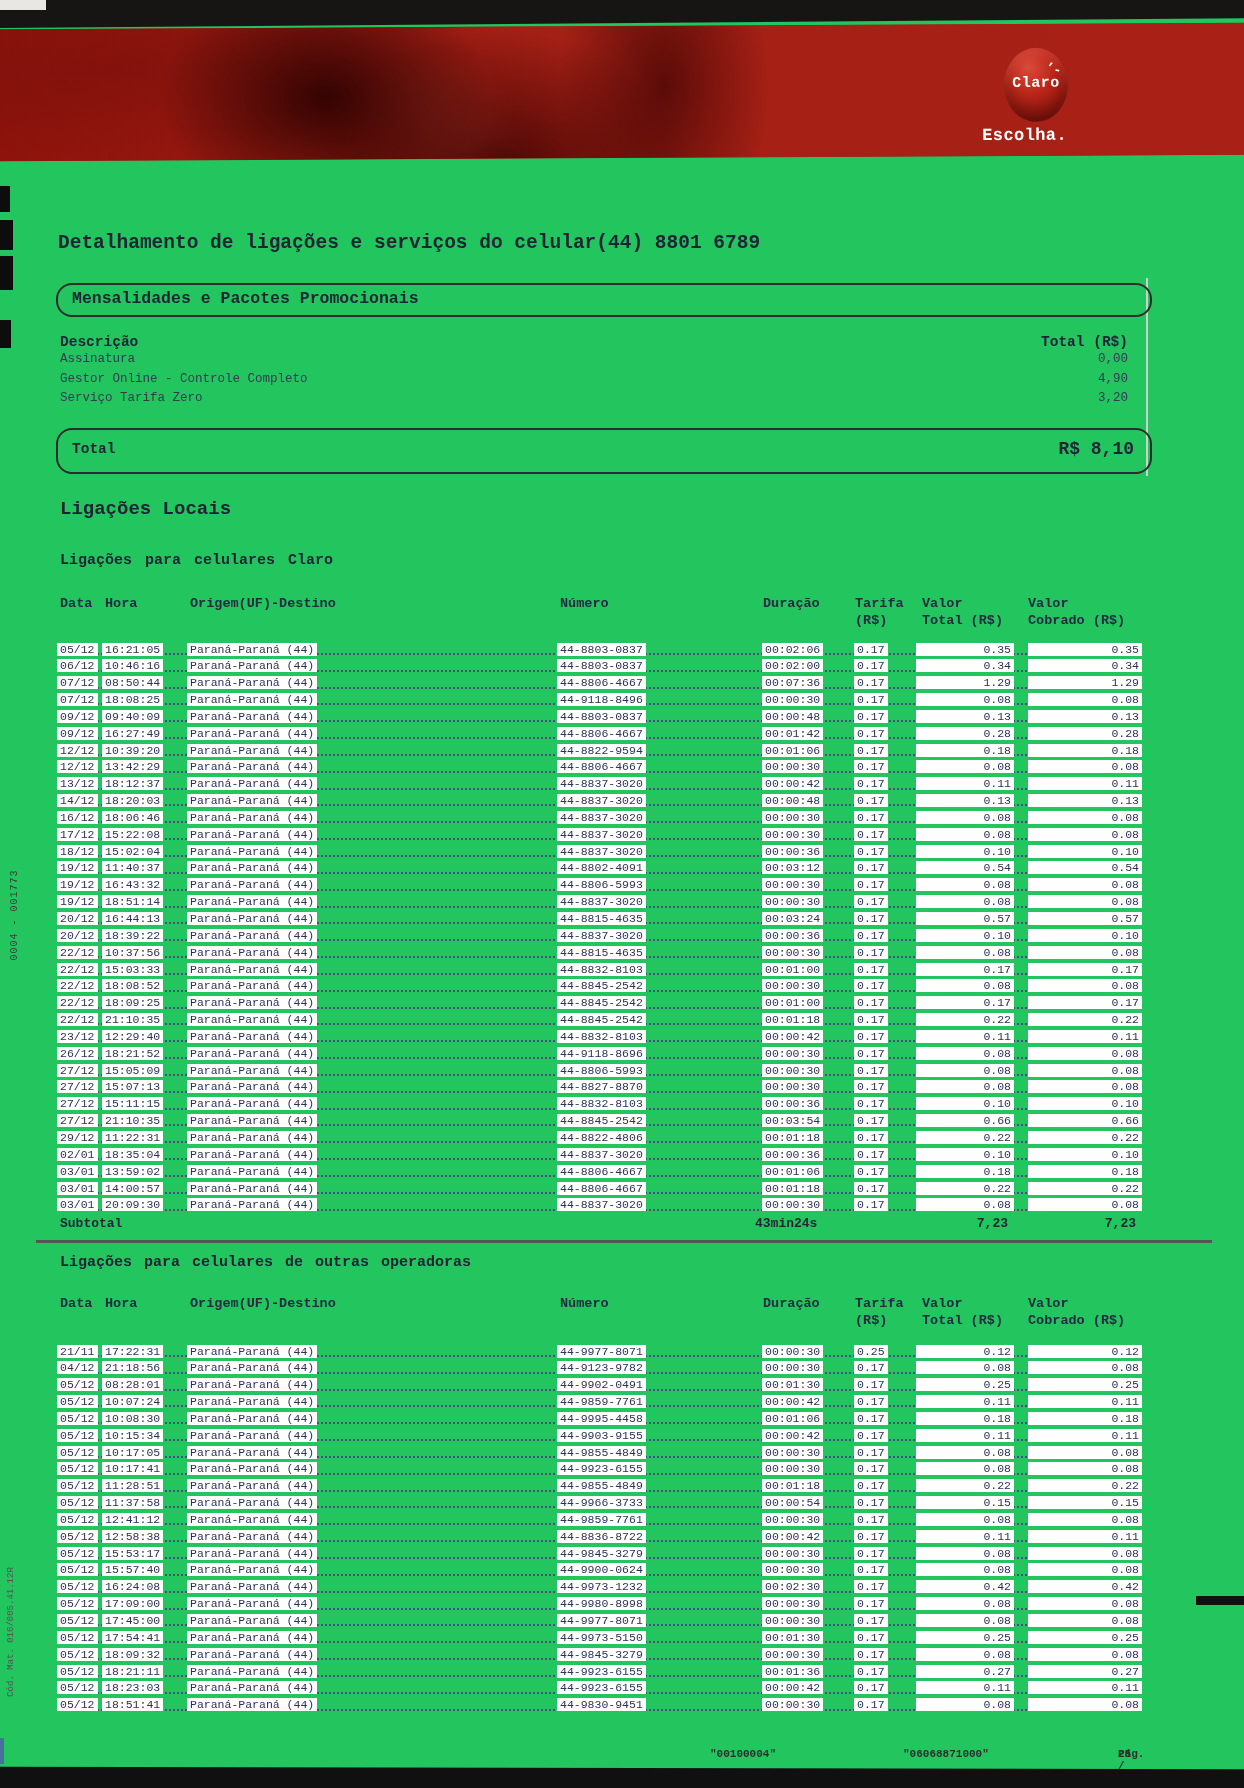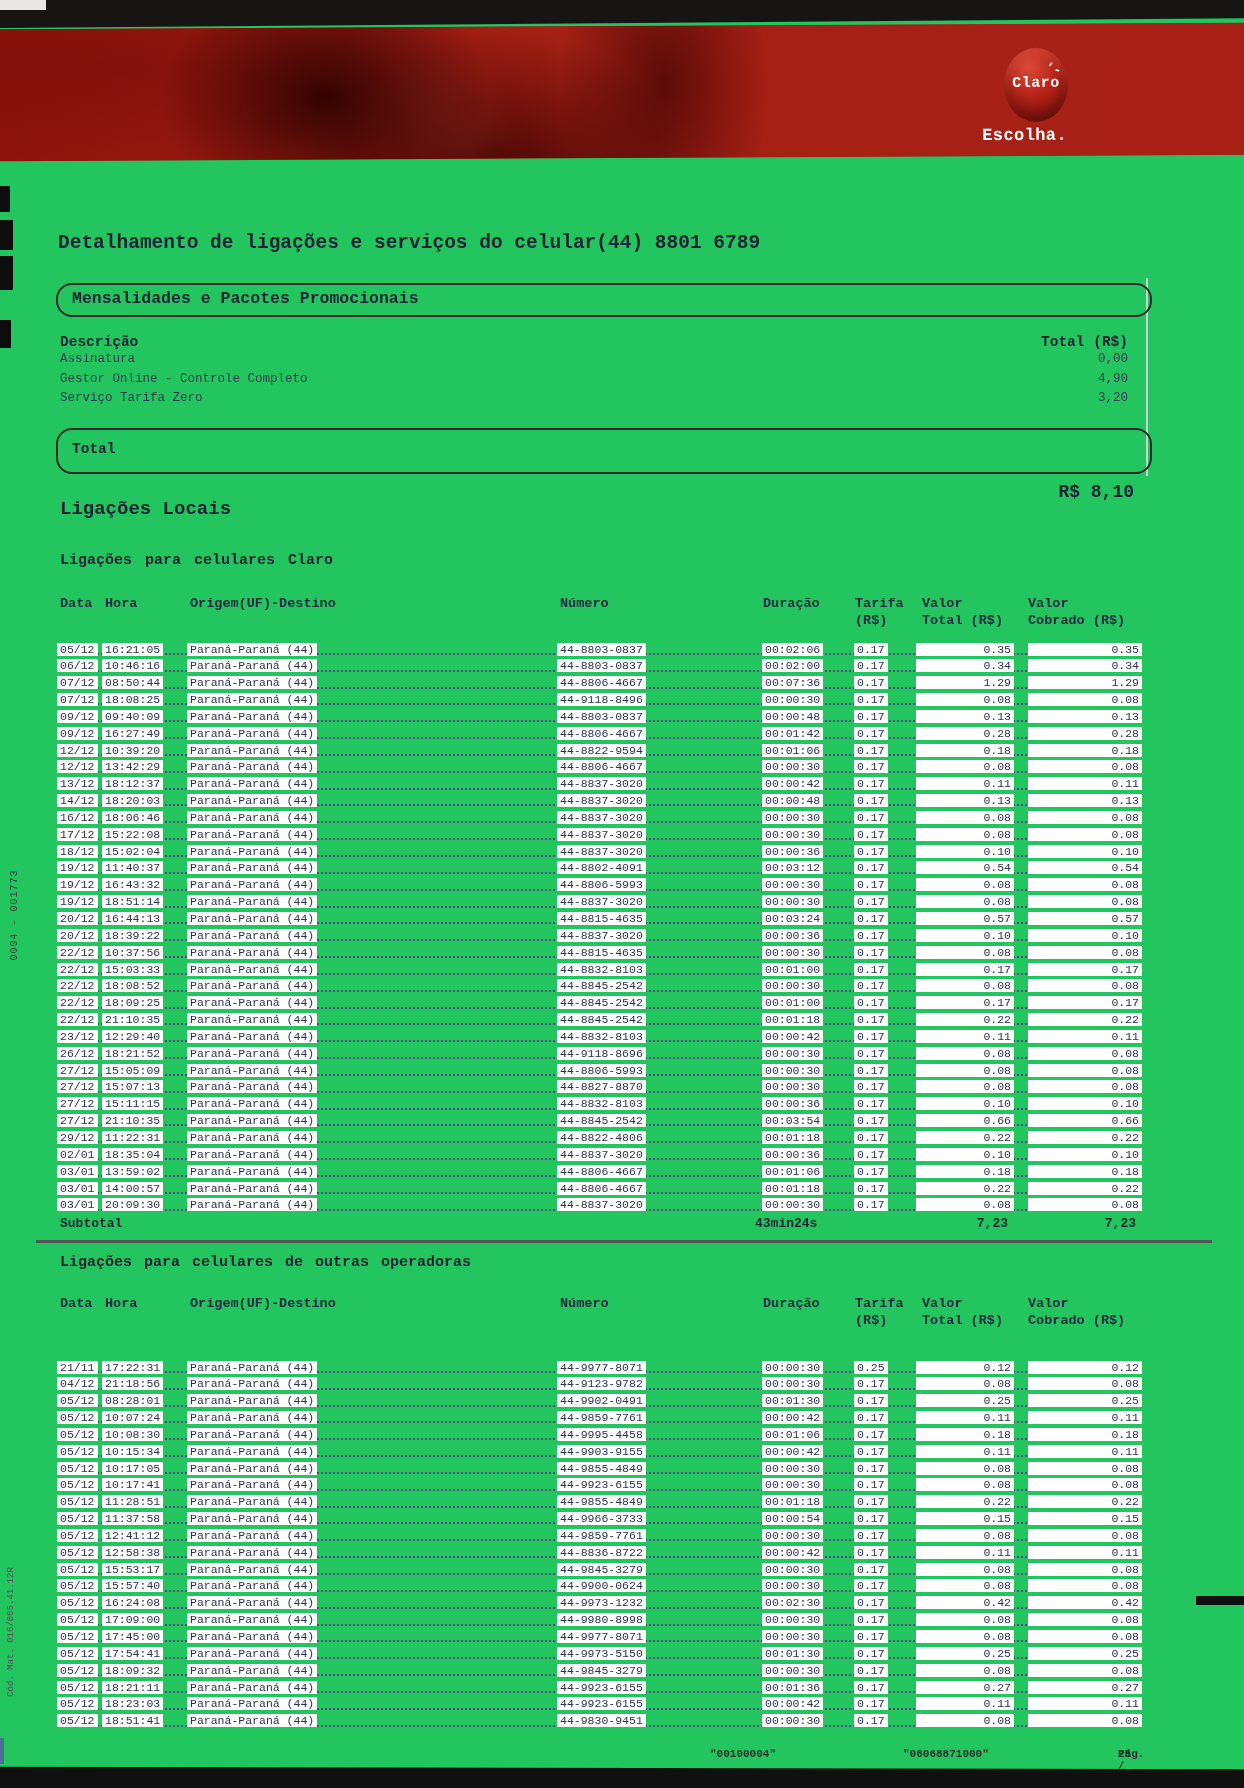--- a/index.html
+++ b/index.html
@@ -39,37 +39,37 @@
       transform:rotate(14deg);}
   .tagline{position:absolute;left:986px;top:102px;color:#fff;font-size:17px;font-weight:bold;
       letter-spacing:.4px;}
   
   .page-title{position:absolute;left:58px;top:232px;font-size:19.5px;font-weight:bold;color:#1e2436;}
   .rbox{position:absolute;left:56px;border:2.5px solid #2c2c2c;border-radius:16px;background:transparent;}
   .box-mensal{top:283px;width:1092px;height:30px;}
   .box-mensal .box-label{position:absolute;left:14px;top:4px;font-size:16.5px;font-weight:bold;color:#1e2436;}
   .box-total{top:428px;width:1092px;height:42px;}
   .box-total .box-label{position:absolute;left:14px;top:11px;font-size:14.5px;font-weight:bold;color:#1e2436;}
-  .box-total .box-value{position:absolute;right:16px;top:9px;font-size:18px;font-weight:bold;color:#1e2436;margin-top:43px;}
+  .box-total .box-value{position:absolute;right:16px;top:9px;font-size:18px;font-weight:bold;color:#1e2436;}
   .mensal-wrap{position:absolute;left:60px;top:334px;width:1068px;}
   .mensal-head{display:flex;justify-content:space-between;font-size:14.5px;font-weight:bold;color:#1e2436;}
   .mensal-items{margin-top:0;}
   .mensal-row{display:flex;justify-content:space-between;font-size:12.5px;line-height:19.5px;color:#333a52;}
   .h1{position:absolute;left:60px;top:498px;font-size:19px;font-weight:bold;color:#1d2235;}
   .h2{position:absolute;left:60px;top:552px;font-size:15px;font-weight:bold;color:#1d2235;word-spacing:4px;}
   .h2b{position:absolute;left:60px;top:1254px;font-size:15px;font-weight:bold;color:#1d2235;word-spacing:3px;}
   
   .thead{position:absolute;left:0;width:1244px;height:44px;padding-left:25px;}
   .thead1{top:596px;} .thead2{top:1296px;}
   .hc{position:absolute;top:0;font-size:13.5px;font-weight:bold;line-height:16.5px;
       white-space:pre-line;color:#232a42;}
   .h-data{left:60px;} .h-hora{left:105px;} .h-org{left:190px;} .h-num{left:560px;}
   .h-dur{left:763px;} .h-tar{left:855px;} .h-vt{left:922px;} .h-vc{left:1028px;}
   .tbody{position:absolute;left:0;width:1212px;}
-  .tbody1{top:641px;} .tbody2{top:1343px;margin-top:16px;}
+  .tbody1{top:641px;} .tbody2{top:1343px;}
   .crow{position:relative;height:16.85px;font-size:11.5px;color:#2c3356;}
   .crow::before{content:"";position:absolute;left:58px;right:106px;bottom:3px;
       border-bottom:2px dotted #46507a;}
   .crow span{position:absolute;top:1.5px;background:#fefefe;padding:0 3px;white-space:nowrap;}
   .c-date{left:57px;} .c-time{left:102px;} .c-org{left:187px;} .c-num{left:557px;}
   .c-dur{left:762px;} .c-tar{left:854px;}
   .c-vt{left:916px;width:92px;text-align:right;}
   .c-vc{left:1028px;width:108px;text-align:right;}
   .subtotal{position:absolute;left:0;top:1216px;width:1244px;height:22px;font-size:13px;
       font-weight:bold;color:#1e2436;}

